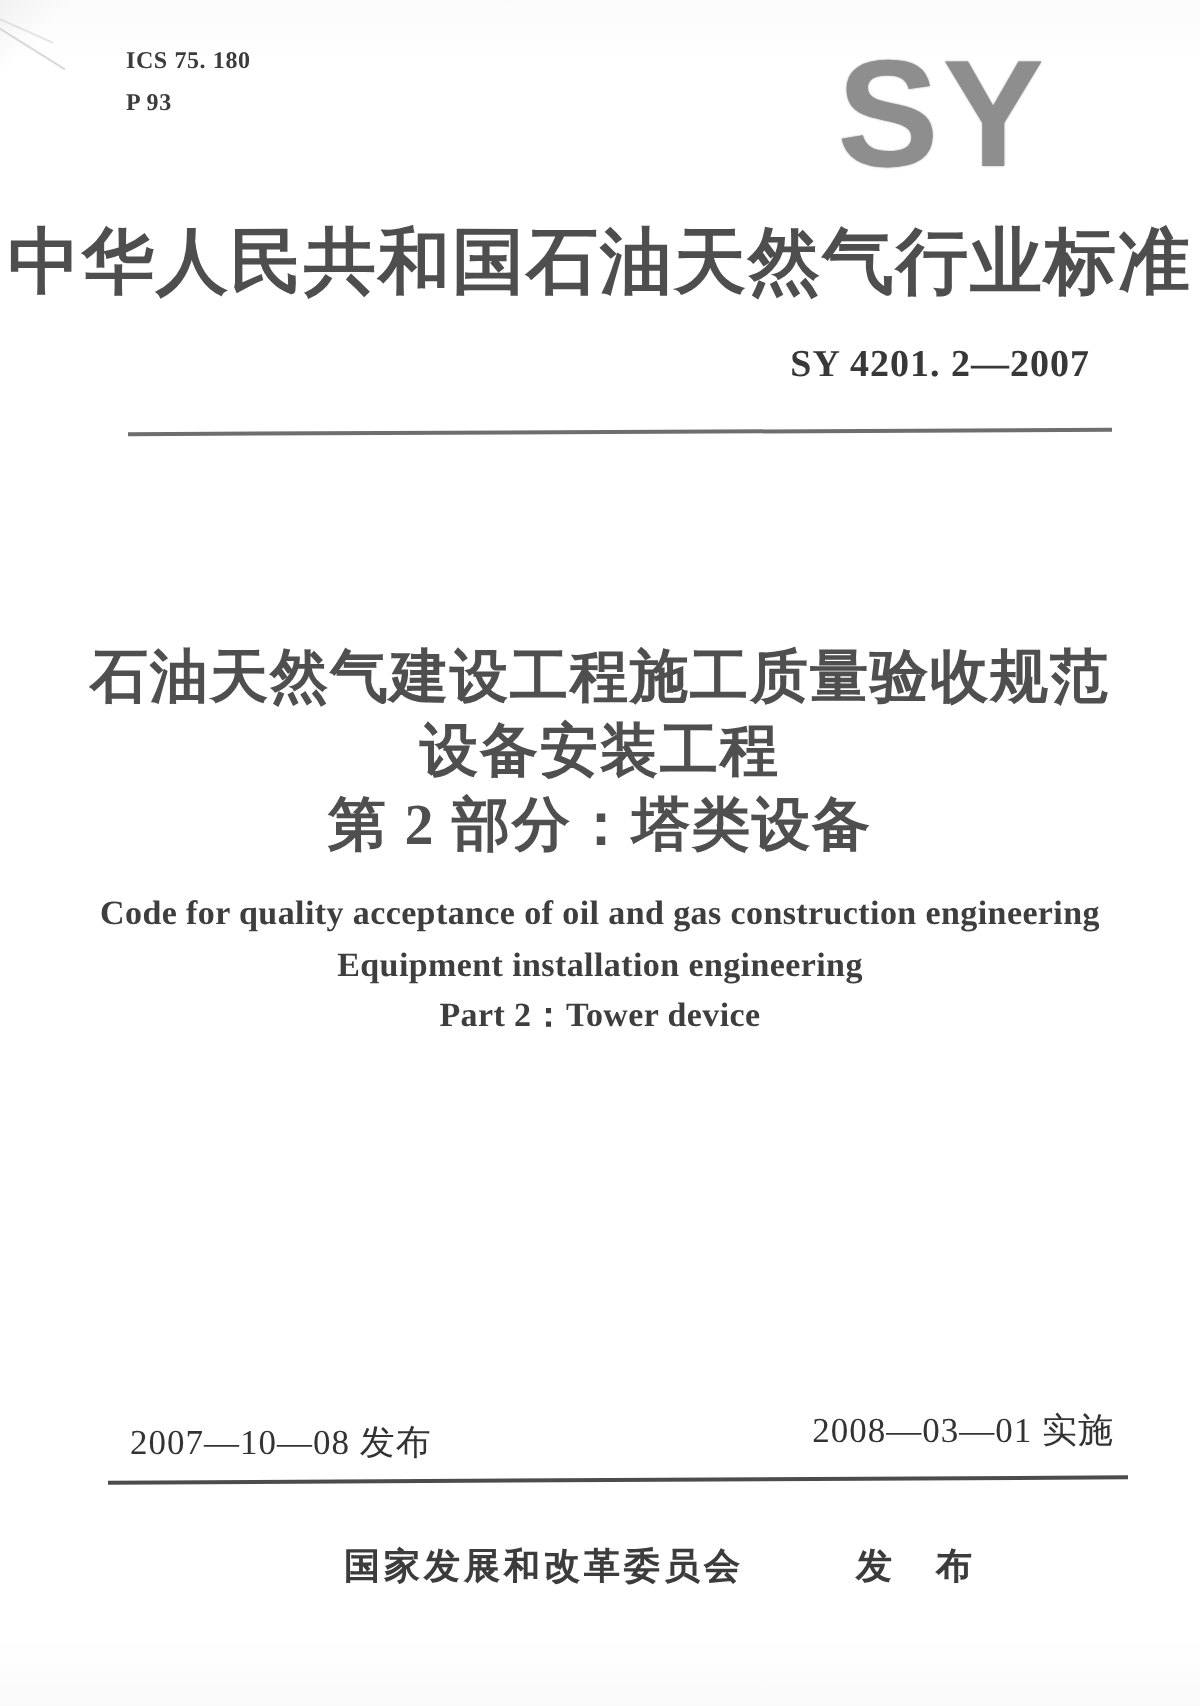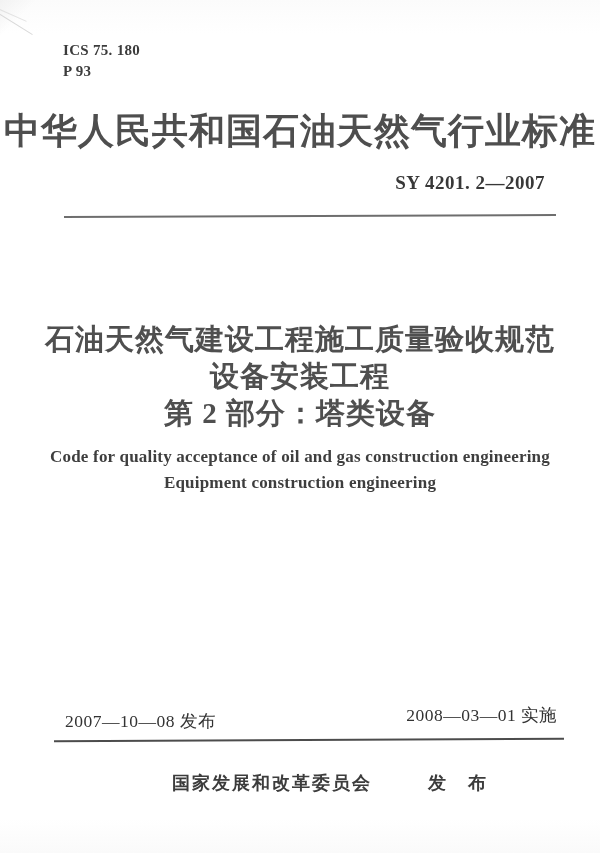--- a/index.html
+++ b/index.html
@@ -19,22 +19,22 @@
   }
   
   .scan-mark-1, .scan-mark-2 {
     position:absolute; border-top:1px solid #d9d9d9;
   }
   .scan-mark-1 { top:22px; left:-10px; width:46px; transform:rotate(32deg); }
   .scan-mark-2 { top:14px; left:-6px;  width:34px; transform:rotate(24deg); opacity:.7; }
 
   .meta {
     position:absolute; top:20px; left:63px;
-    font-size:15px; font-weight:bold; line-height:21px;
-    color:#3c3c3c; letter-spacing:.3px;margin-top:20px;
+    font-size:12px; font-weight:bold; line-height:21px;
+    color:#3c3c3c; letter-spacing:.3px;
   }
   .logo {
     position:absolute; top:20px; right:76px;
     font-family:"Liberation Sans", sans-serif;
     font-weight:900; font-size:76px; line-height:1;
     color:#8e8e8e; letter-spacing:2px;
     text-shadow:0 0 1px #9a9a9a;
   }
   .std-title {
     position:absolute; top:107px; left:0; right:0;
@@ -90,36 +90,38 @@
 
 <div class="page">
   <div class="scan-mark-1"></div>
   <div class="scan-mark-2"></div>
 
   <div class="meta">
     <div>ICS 75. 180</div>
     <div>P 93</div>
   </div>
 
+  <div class="logo">SY</div>
 
   <div class="std-title">中华人民共和国石油天然气行业标准</div>
 
   <div class="std-code">SY 4201. 2—2007</div>
 
   <div class="top-rule"></div>
 
   <div class="cn-title">
     <div>石油天然气建设工程施工质量验收规范</div>
     <div>设备安装工程</div>
     <div>第 2 部分：塔类设备</div>
   </div>
 
   <div class="en-title">
     <div>Code for quality acceptance of oil and gas construction engineering</div>
-    <div>Equipment construction engineering</div>
+    <div>Equipment installation engineering</div>
+    <div>Part 2：Tower device</div>
   </div>
 
   <div class="dates-row">
     <span class="issue-date">2007—10—08 发布</span>
     <span class="impl-date">2008—03—01 实施</span>
   </div>
 
   <div class="bottom-rule"></div>
 
   <div class="publisher-row">

